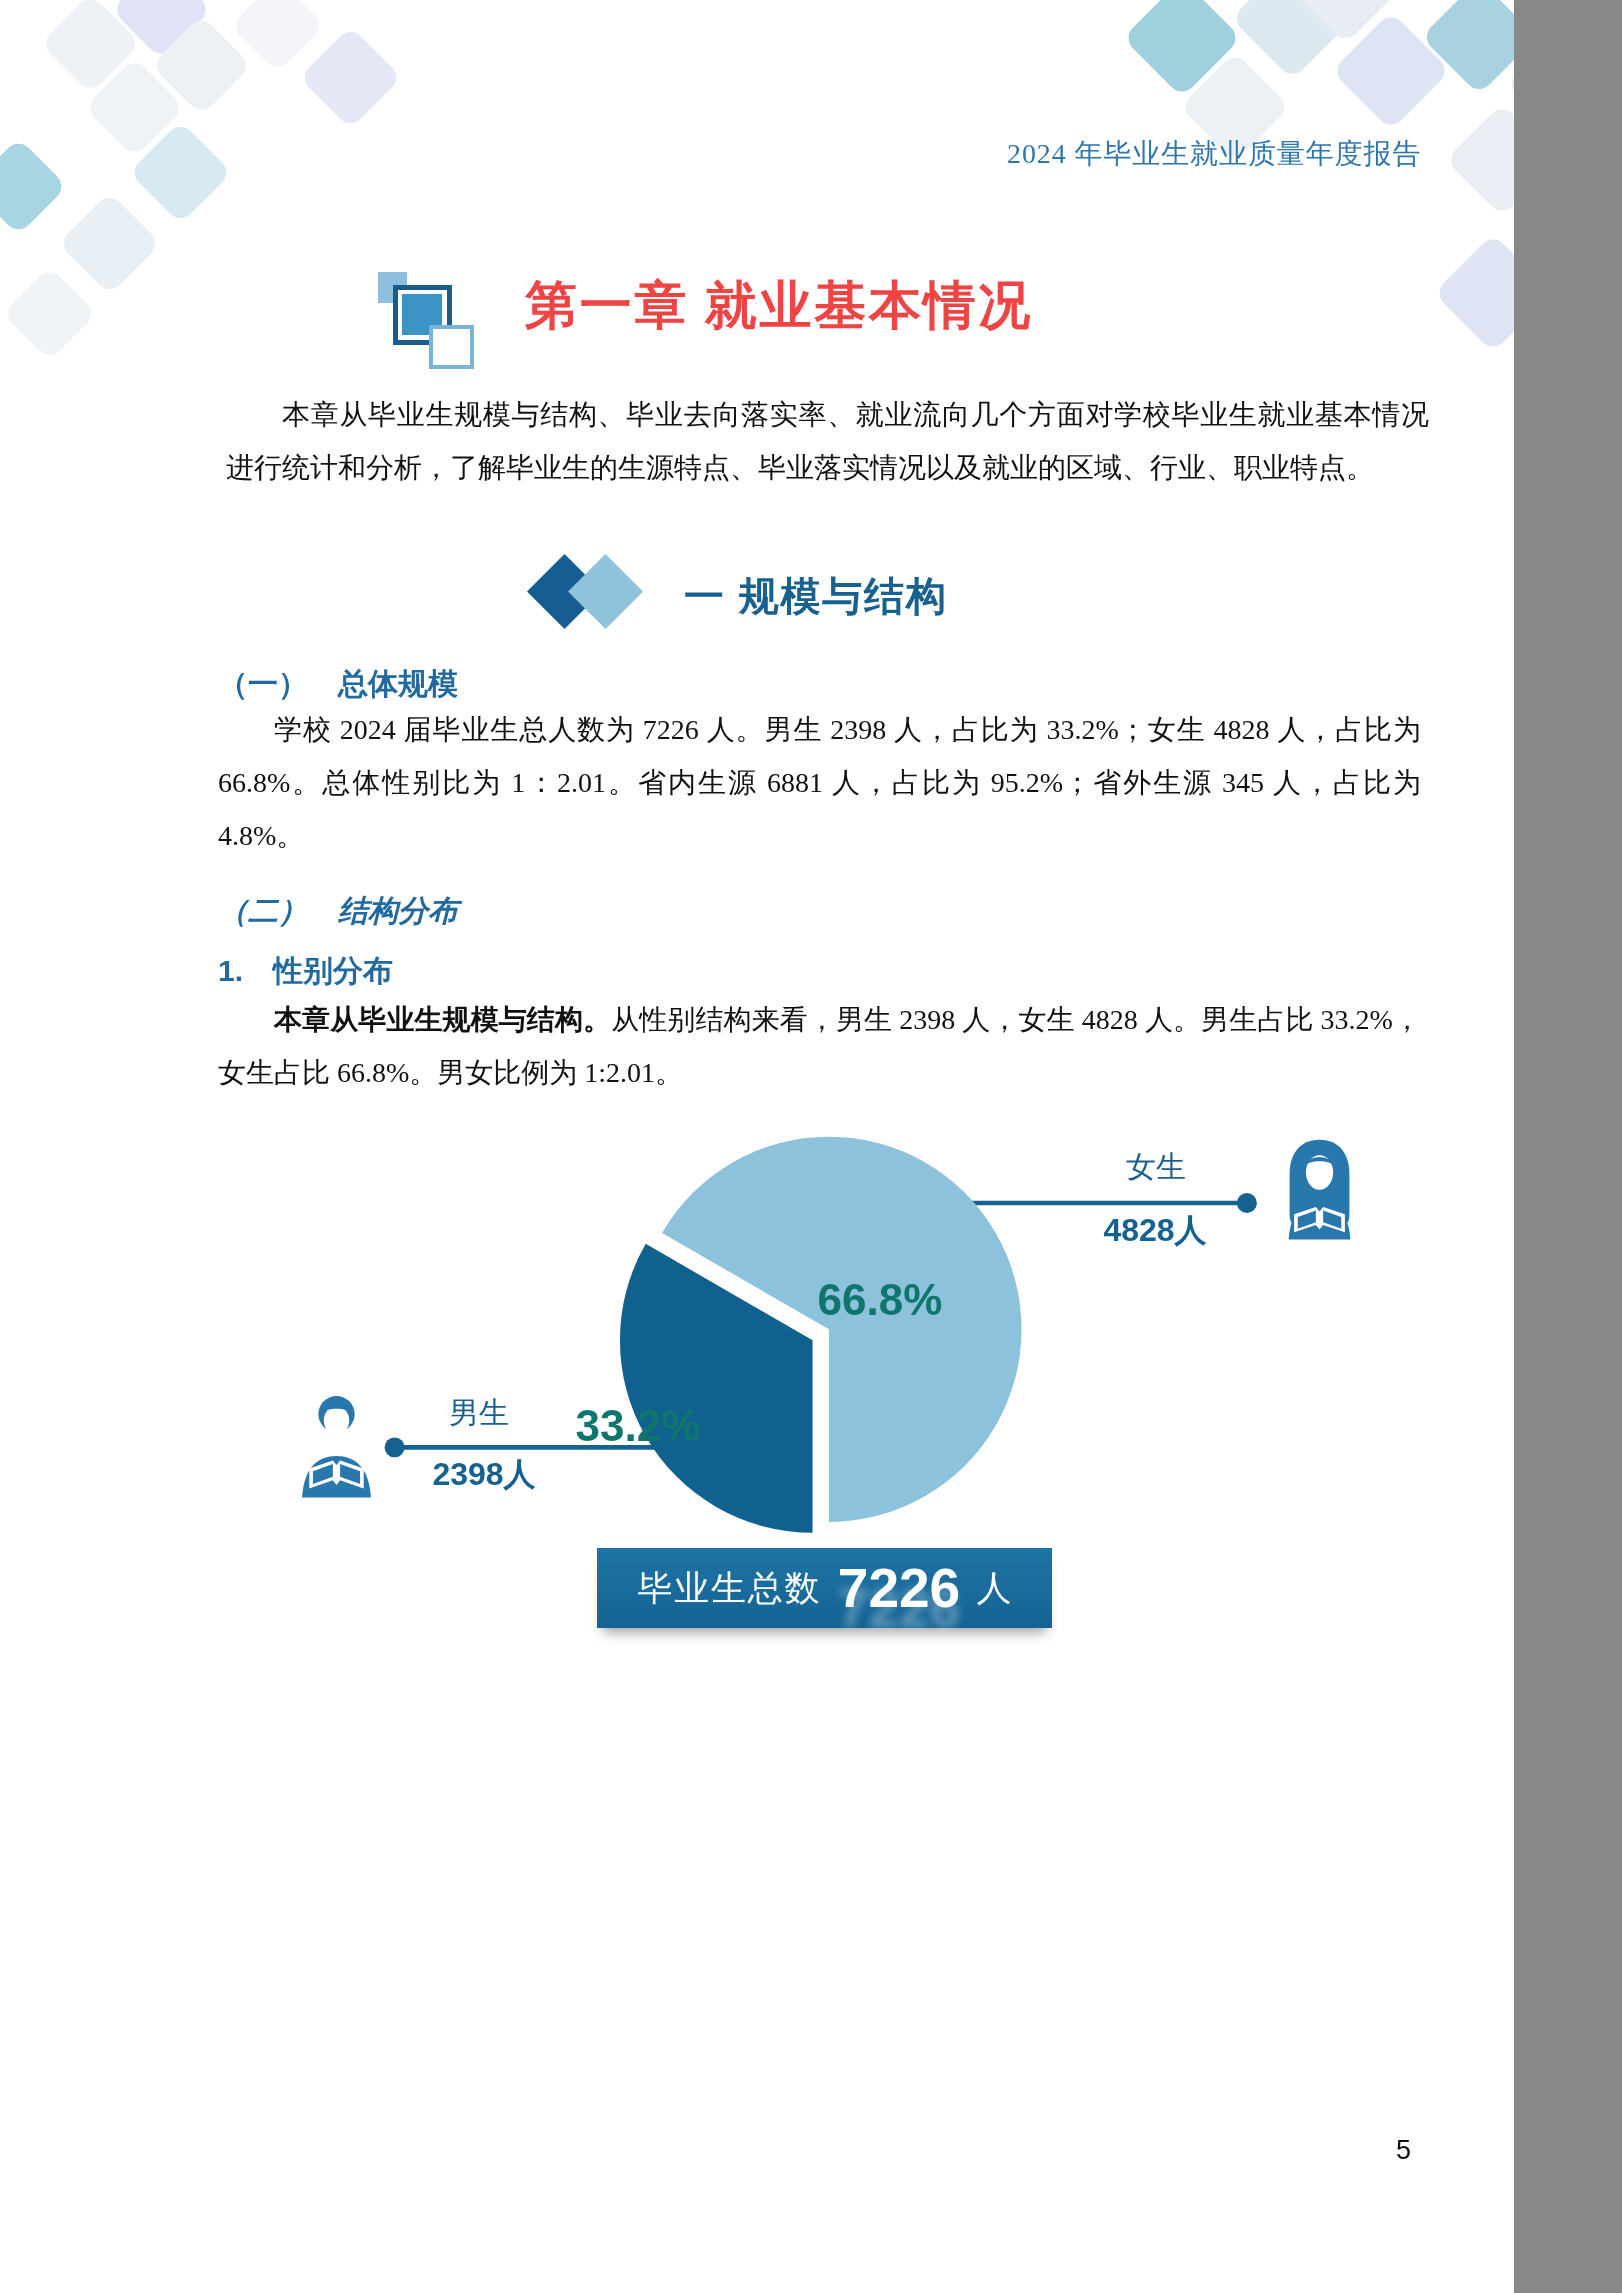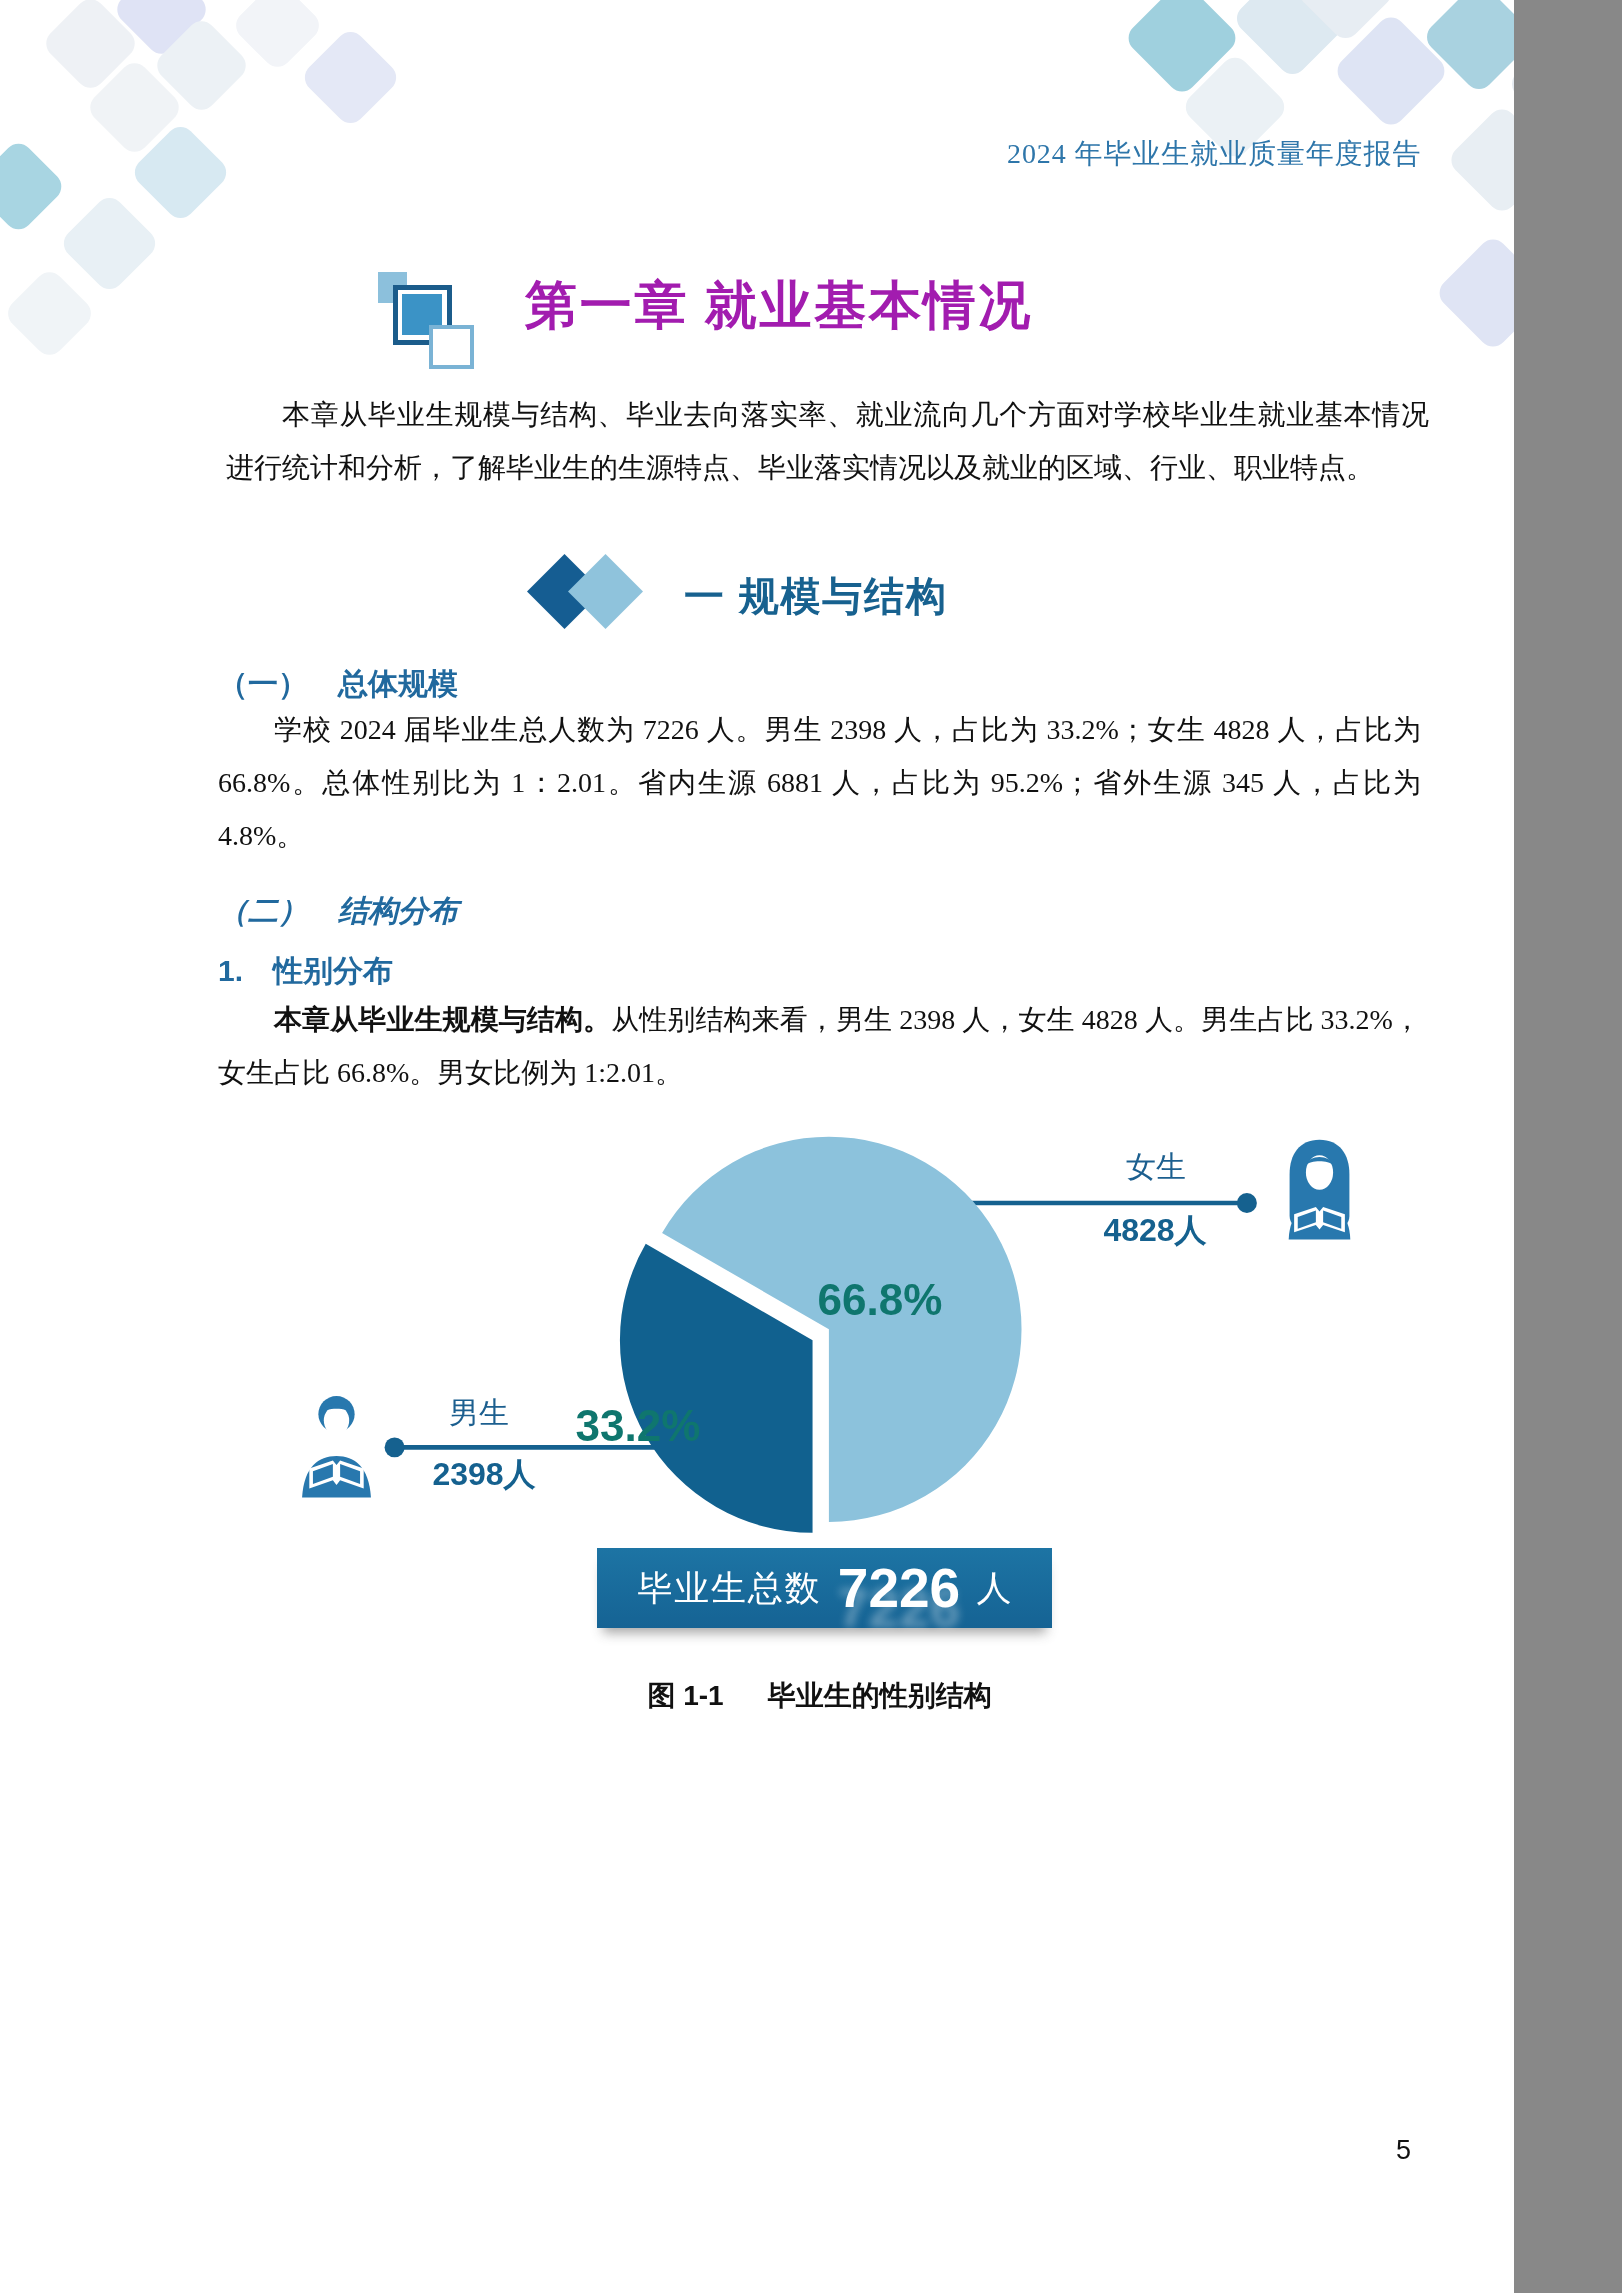--- a/index.html
+++ b/index.html
@@ -7,21 +7,21 @@
         font-family:"Liberation Serif","DejaVu Serif",serif;}
   .dm{position:absolute;transform:rotate(45deg);border-radius:14.5px;}
   .hdr{position:absolute;top:135px;left:1007px;width:427px;font-size:28px;color:#2e76aa;
        letter-spacing:0.9px;white-space:nowrap;}
   
   .ch-ic{position:absolute;left:377px;top:270px;width:105px;height:105px;}
   .ch-ic .s1{position:absolute;left:0.9px;top:1.8px;width:29px;height:31px;background:#8cc0dc;}
   .ch-ic .s2{position:absolute;left:15.5px;top:14.5px;width:49px;height:50px;border:5.5px solid #1b5c8b;background:#ffffff;}
   .ch-ic .s2 i{position:absolute;left:4.5px;top:4.5px;right:4.5px;bottom:4.5px;background:#3b93c6;display:block;}
   .ch-ic .s3{position:absolute;left:52px;top:55px;width:37px;height:36px;border:4.5px solid #7ab3d5;background:#ffffff;}
-  .ch-title{position:absolute;left:525px;top:271px;font-size:52px;font-weight:bold;color:#a21caf;
+  .ch-title{position:absolute;left:525px;top:271px;font-size:52px;font-weight:bold;color:#ef4444;
             letter-spacing:2.7px;white-space:nowrap;}
   .body-par{position:absolute;left:218px;width:1203px;font-size:28px;line-height:53px;color:#111;
             text-align:justify;text-indent:2em;}
   
   .sec-dm{position:absolute;width:53px;height:53px;transform:rotate(45deg);}
   .sec-title{position:absolute;left:684px;top:569px;font-size:40px;font-weight:bold;color:#17618f;
              font-family:"Liberation Sans","DejaVu Sans",sans-serif;letter-spacing:1.8px;white-space:nowrap;}
   .subhead{position:absolute;left:218px;font-size:30px;font-weight:bold;color:#21699e;
            font-family:"Liberation Sans","DejaVu Sans",sans-serif;white-space:nowrap;}
   .bold-lead{font-weight:bold;}
@@ -147,21 +147,18 @@
     <path fill="#ffffff" d="M18,90 L44,81 L48,86 L52,81 L78,90 L78,112 L52,103 L48,108 L44,103 L18,112 Z"></path>
     <path fill="#2878ae" d="M22,93 L44,85 L44,99 L22,107 Z M74,93 L52,85 L52,99 L74,107 Z"></path>
   </svg>
 
   <div class="banner">
     <span class="lbl">毕业生总数</span>
     <span class="val">7226</span>
     <span class="unit">人</span>
   </div>
 
-  <div class="fig-cap">
-    <span class="pre">图 1-1</span><span>毕业生的性别结构</span>
-  </div>
 
 
   <div class="pageno">5</div>
 
 </div>
 
 
 </body></html>

